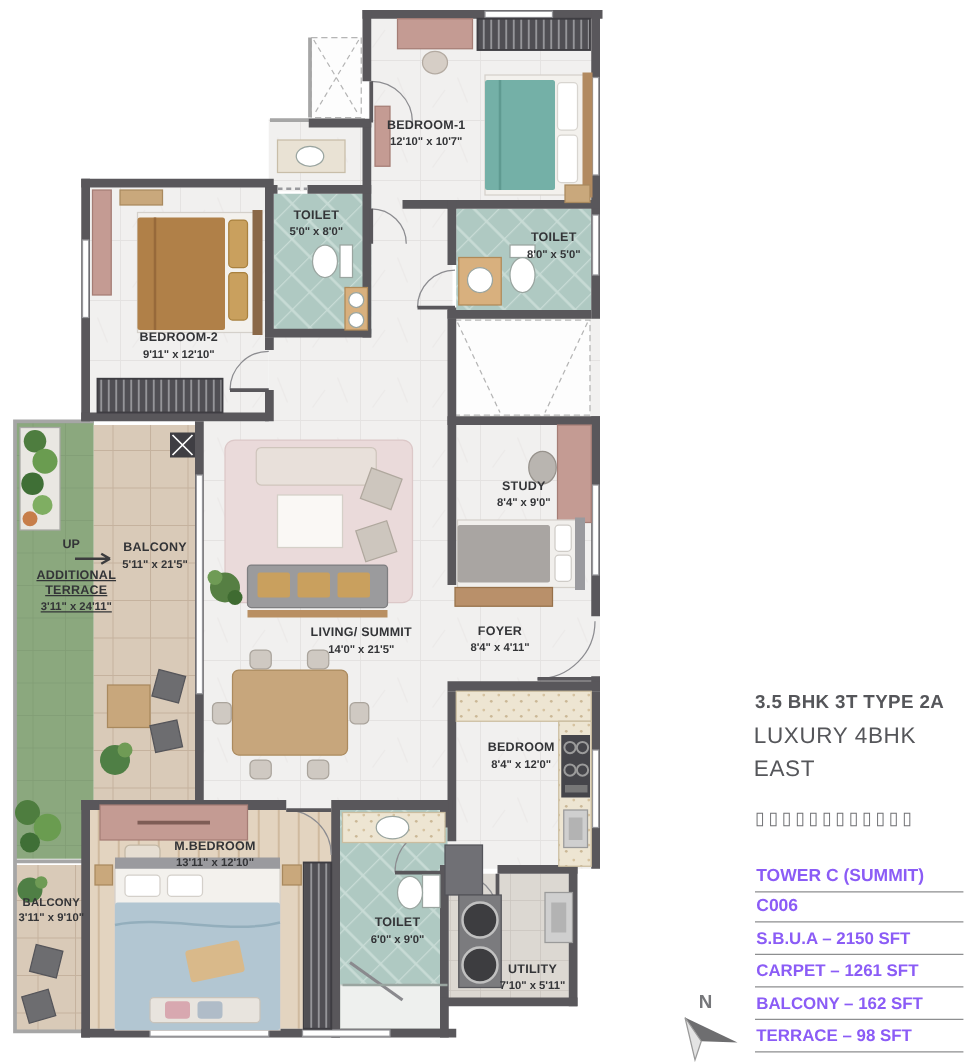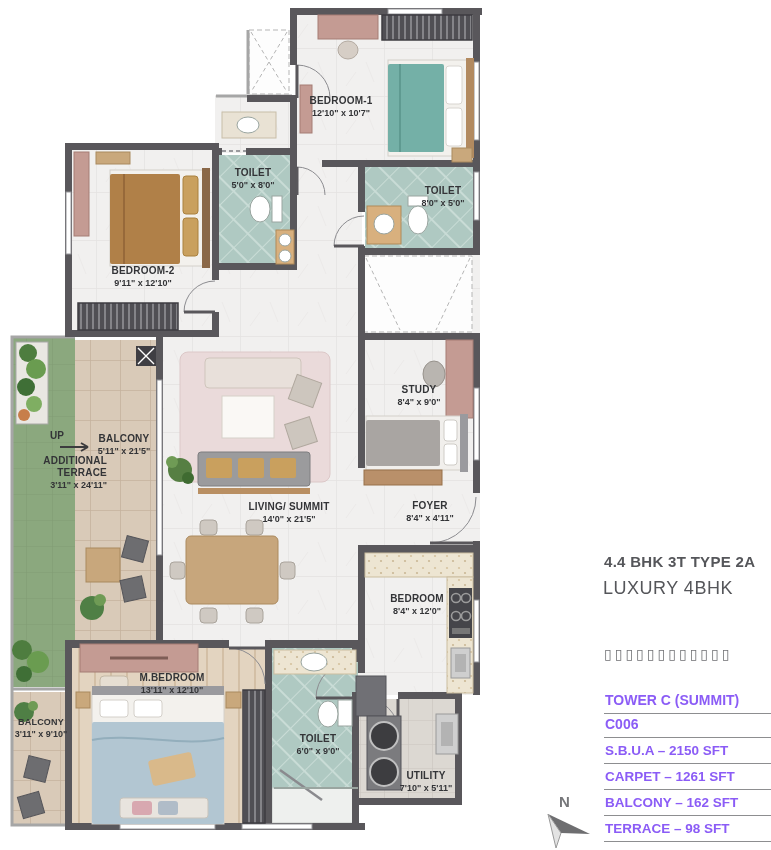--- a/index.html
+++ b/index.html
@@ -4,21 +4,21 @@
 <style>
   html,body{margin:0;padding:0;background:#ffffff;}
   #stage{position:relative;width:771px;height:850px;background:#ffffff;overflow:hidden;
          font-family:"Liberation Sans",sans-serif;}
   #plan-svg{position:absolute;left:0;top:0;}
   .room-label{position:absolute;transform:translateX(-50%);text-align:center;
               color:#333437;font-weight:bold;line-height:12px;white-space:nowrap;pointer-events:none;}
   .room-label .rn{font-size:10px;letter-spacing:.2px;}
   .room-label .rd{font-size:9px;}
   .room-label.small .rn{font-size:9px;}
-  .room-label.left{transform:none;text-align:right;white-space:normal;width:92px;}
+  .room-label.left{transform:none;text-align:center;white-space:normal;width:92px;text-decoration:underline;}
   .up-label{position:absolute;transform:translateX(-50%);font-size:10px;font-weight:bold;color:#333437;}
   
   .type-label{position:absolute;left:604px;top:553px;font-size:15px;font-weight:bold;
               color:#55565a;letter-spacing:.3px;}
   .big-title{position:absolute;left:603px;top:575px;font-size:18px;font-weight:400;
              color:#55565a;line-height:27px;letter-spacing:.5px;}
   .glyph-row{position:absolute;left:604px;top:646px;font-size:14px;color:#707174;
              letter-spacing:3px;}
   .spec-table{position:absolute;left:604px;top:690px;width:167px;color:#8b5cf6;}
   .spec-row{padding:5px 0 5px 1px;border-bottom:1.6px solid #8d8e90;font-size:13.5px;font-weight:bold;}
@@ -392,21 +392,21 @@
       <div class="rd">3'11" x 24'11"</div>
     </div>
 <div class="room-label" style="left:419px;top:384px">
   <div class="rn">STUDY</div>
       <div class="rd">8'4" x 9'0"</div>
     </div>
 <div class="room-label" style="left:289px;top:501px">
   <div class="rn">LIVING/ SUMMIT</div>
       <div class="rd">14'0" x 21'5"</div>
     </div>
-<div class="room-label" style="left:430px;top:500px">
+<div class="room-label" style="left:400px;top:500px">
   <div class="rn">FOYER</div>
       <div class="rd">8'4" x 4'11"</div>
     </div>
 <div class="room-label" style="left:417px;top:593px">
   <div class="rn">BEDROOM</div>
       <div class="rd">8'4" x 12'0"</div>
     </div>
 <div class="room-label" style="left:172px;top:672px">
   <div class="rn">M.BEDROOM</div>
       <div class="rd">13'11" x 12'10"</div>
@@ -418,23 +418,24 @@
 <div class="room-label" style="left:318px;top:733px">
   <div class="rn">TOILET</div>
       <div class="rd">6'0" x 9'0"</div>
     </div>
 <div class="room-label" style="left:426px;top:770px">
   <div class="rn">UTILITY</div>
       <div class="rd">7'10" x 5'11"</div>
     </div>
 <div class="up-label" style="left:57px;top:430px">UP</div>
 
-<div class="type-label">4.4 BHK 3T TYPE 2A</div>
+<div class="type-label">3.5 BHK 3T TYPE 2A</div>
 <div class="big-title">
   <div>LUXURY 4BHK</div>
+  <div>EAST</div>
 </div>
 <div class="glyph-row">▯▯▯▯▯▯▯▯▯▯▯▯</div>
 
 <div class="spec-table">
   <div class="spec-row header">TOWER C (SUMMIT)</div>
   <div class="spec-row header">C006</div>
   <div class="spec-row">S.B.U.A  – 2150 SFT</div>
   <div class="spec-row">CARPET  – 1261 SFT</div>
   <div class="spec-row">BALCONY  – 162 SFT</div>
   <div class="spec-row">TERRACE – 98 SFT</div>

